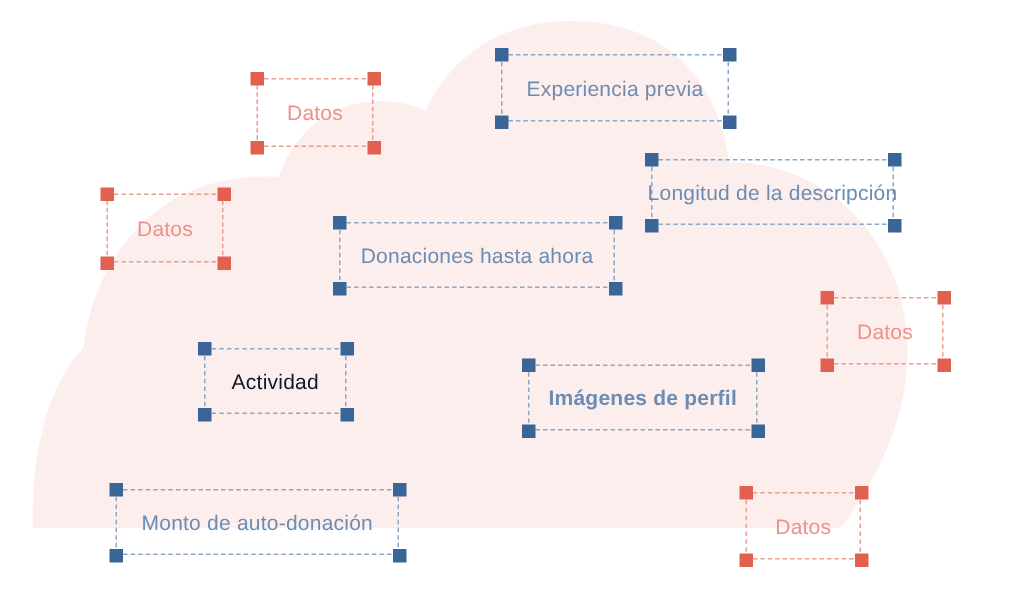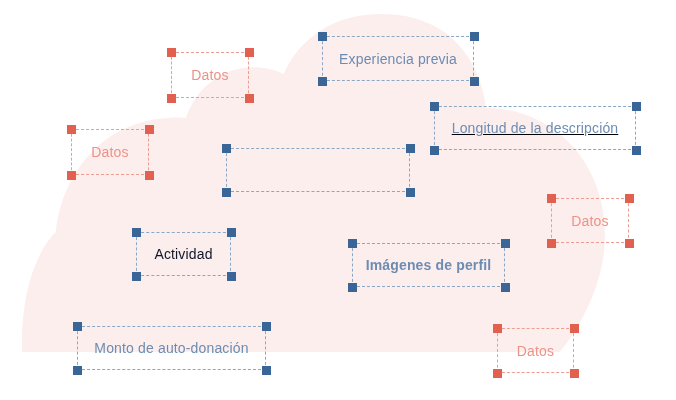--- a/index.html
+++ b/index.html
@@ -102,29 +102,29 @@
 
   <div id="boxes-root">
       <div class="sel-box red" style="left: 171px; top: 52px; width: 78px; height: 46px;">
     <span class="frame" style="border-color: rgb(235, 157, 147);"></span>
     <span class="handle nw" style="background: rgb(226, 96, 79);"></span>
     <span class="handle ne" style="background: rgb(226, 96, 79);"></span>
     <span class="handle sw" style="background: rgb(226, 96, 79);"></span>
     <span class="handle se" style="background: rgb(226, 96, 79);"></span>
     <span class="label" style="color: rgb(236, 146, 135);">Datos</span>
   </div>
-      <div class="sel-box blue" style="left: 322px; top: 36px; width: 152px; height: 45px;">
+      <div class="sel-box blue" style="left: 334px; top: 36px; width: 152px; height: 45px;">
     <span class="frame" style="border-color: rgb(138, 167, 196);"></span>
     <span class="handle nw" style="background: rgb(58, 101, 151);"></span>
     <span class="handle ne" style="background: rgb(58, 101, 151);"></span>
     <span class="handle sw" style="background: rgb(58, 101, 151);"></span>
     <span class="handle se" style="background: rgb(58, 101, 151);"></span>
     <span class="label" style="color: rgb(108, 140, 178);">Experiencia previa</span>
   </div>
-      <div class="sel-box blue" style="left: 434px; top: 106px; width: 202px; height: 44px; text-decoration: underline;">
+      <div class="sel-box blue" style="left: 434px; top: 106px; width: 162px; height: 44px;">
     <span class="frame" style="border-color: rgb(138, 167, 196);"></span>
     <span class="handle nw" style="background: rgb(58, 101, 151);"></span>
     <span class="handle ne" style="background: rgb(58, 101, 151);"></span>
     <span class="handle sw" style="background: rgb(58, 101, 151);"></span>
     <span class="handle se" style="background: rgb(58, 101, 151);"></span>
     <span class="label" style="color: rgb(108, 140, 178);">Longitud de la descripción</span>
   </div>
       <div class="sel-box red" style="left: 71px; top: 129px; width: 78px; height: 46px;">
     <span class="frame" style="border-color: rgb(235, 157, 147);"></span>
     <span class="handle nw" style="background: rgb(226, 96, 79);"></span>
@@ -132,20 +132,21 @@
     <span class="handle sw" style="background: rgb(226, 96, 79);"></span>
     <span class="handle se" style="background: rgb(226, 96, 79);"></span>
     <span class="label" style="color: rgb(236, 146, 135);">Datos</span>
   </div>
       <div class="sel-box blue" style="left: 226px; top: 148px; width: 184px; height: 44px;">
     <span class="frame" style="border-color: rgb(138, 167, 196);"></span>
     <span class="handle nw" style="background: rgb(58, 101, 151);"></span>
     <span class="handle ne" style="background: rgb(58, 101, 151);"></span>
     <span class="handle sw" style="background: rgb(58, 101, 151);"></span>
     <span class="handle se" style="background: rgb(58, 101, 151);"></span>
+    <span class="label" style="color: rgb(108, 140, 178);">Donaciones hasta ahora</span>
   </div>
       <div class="sel-box red" style="left: 551px; top: 198px; width: 78px; height: 45px;">
     <span class="frame" style="border-color: rgb(235, 157, 147);"></span>
     <span class="handle nw" style="background: rgb(226, 96, 79);"></span>
     <span class="handle ne" style="background: rgb(226, 96, 79);"></span>
     <span class="handle sw" style="background: rgb(226, 96, 79);"></span>
     <span class="handle se" style="background: rgb(226, 96, 79);"></span>
     <span class="label" style="color: rgb(236, 146, 135);">Datos</span>
   </div>
       <div class="sel-box blue" style="left: 136px; top: 232px; width: 95px; height: 44px;">

